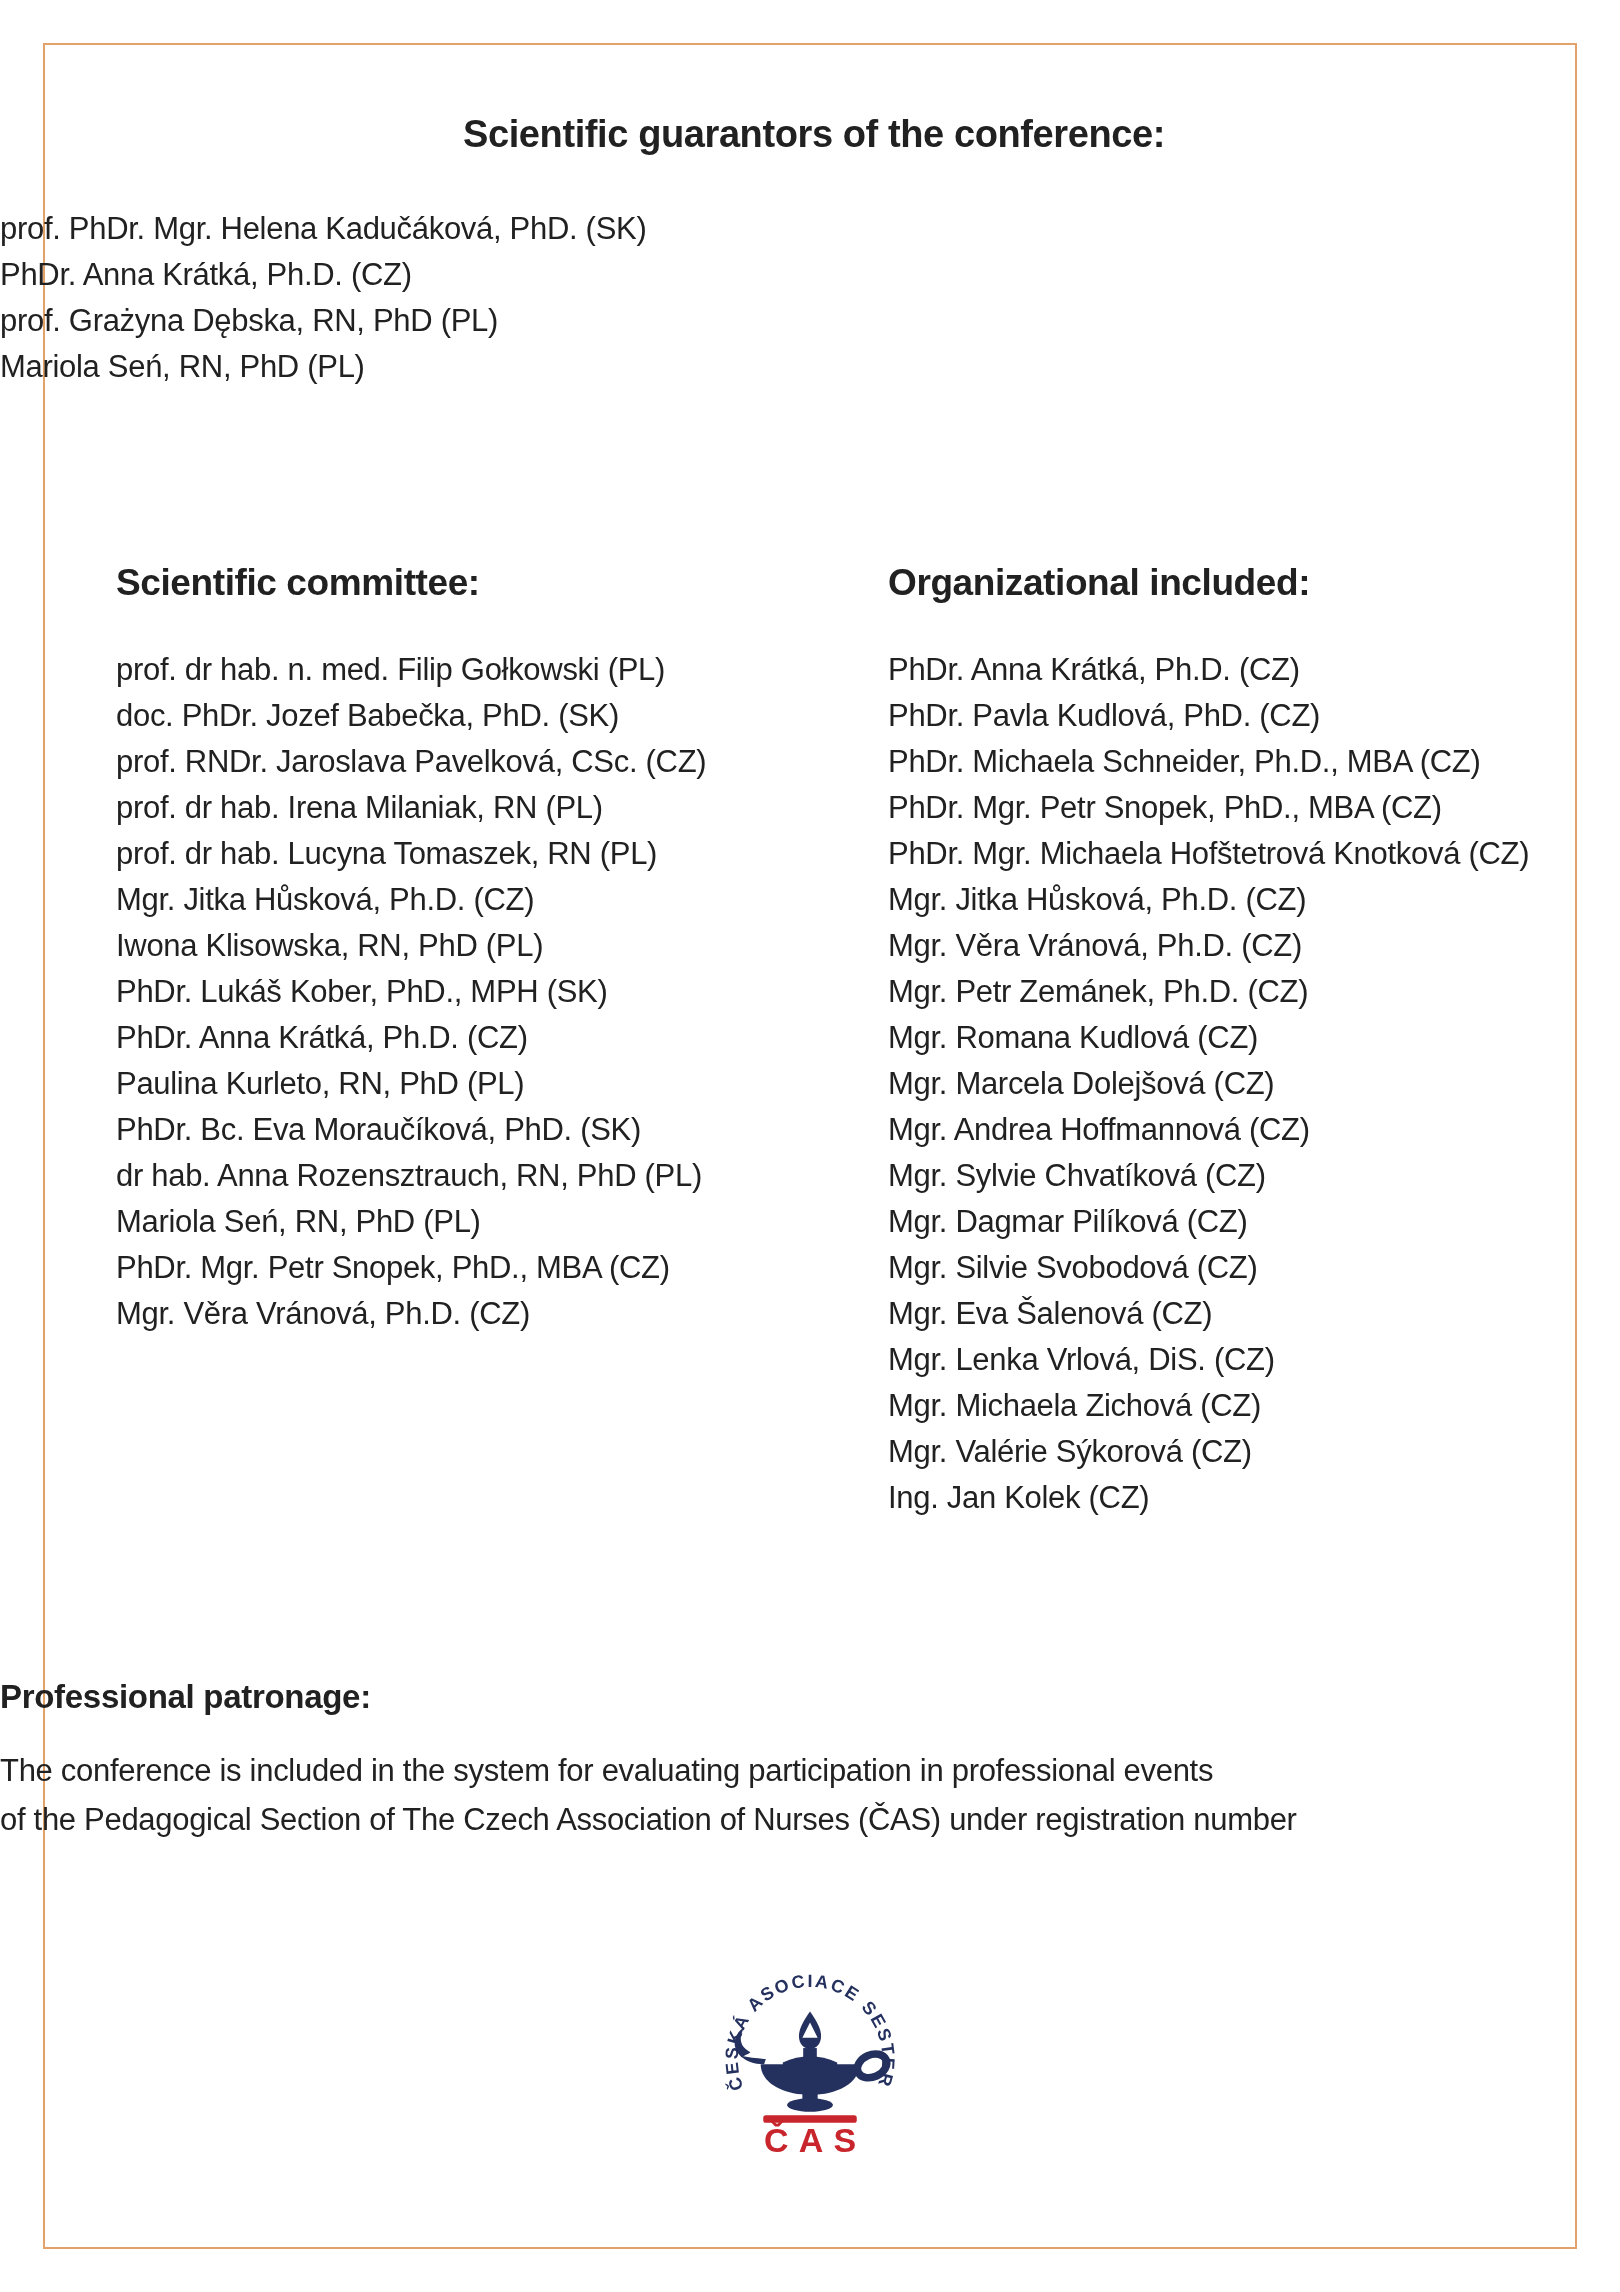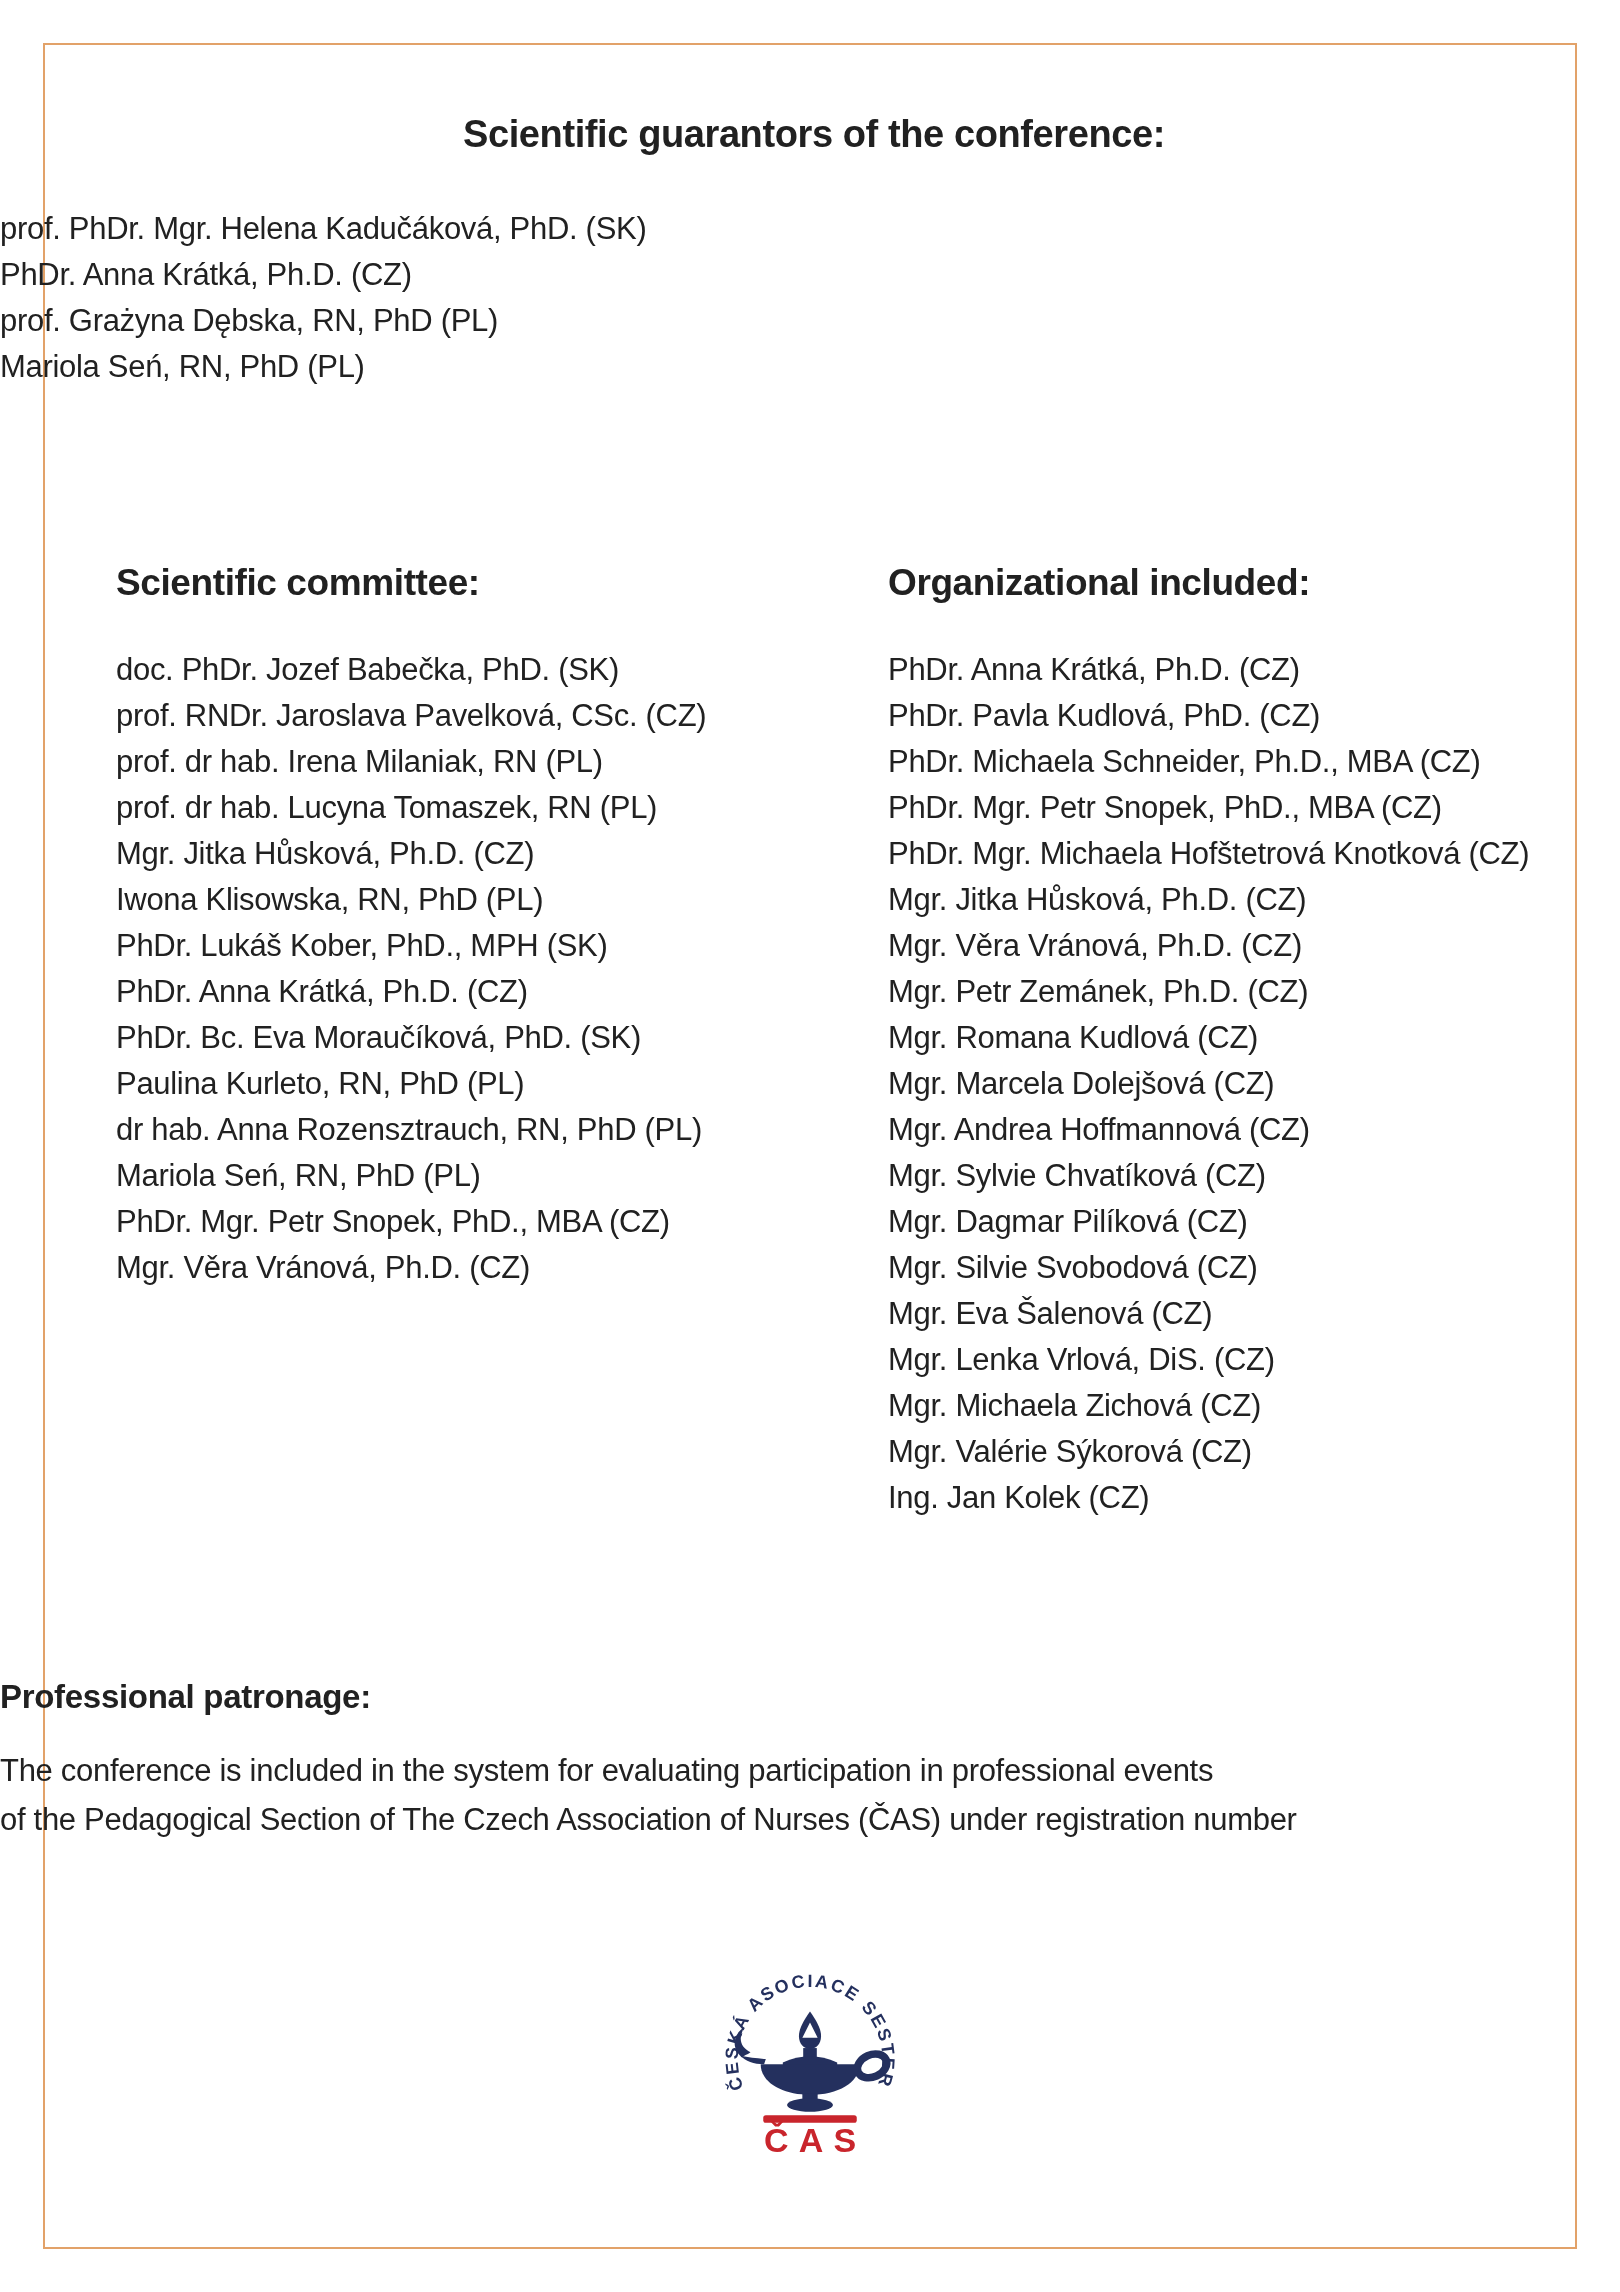--- a/index.html
+++ b/index.html
@@ -76,30 +76,31 @@
   <div class="guarantors">
     <div>prof. PhDr. Mgr. Helena Kadučáková, PhD. (SK)</div>
     <div>PhDr. Anna Krátká, Ph.D. (CZ)</div>
     <div>prof. Grażyna Dębska, RN, PhD (PL)</div>
     <div>Mariola Seń, RN, PhD (PL)</div>
   </div>
 
   <div class="col left">
     <h2 class="col-heading">Scientific committee:</h2>
     <ul class="member-list">
+      <li>prof. dr hab. n. med. Filip Gołkowski (PL)</li>
       <li>doc. PhDr. Jozef Babečka, PhD. (SK)</li>
       <li>prof. RNDr. Jaroslava Pavelková, CSc. (CZ)</li>
       <li>prof. dr hab. Irena Milaniak, RN (PL)</li>
       <li>prof. dr hab. Lucyna Tomaszek, RN (PL)</li>
       <li>Mgr. Jitka Hůsková, Ph.D. (CZ)</li>
       <li>Iwona Klisowska, RN, PhD (PL)</li>
       <li>PhDr. Lukáš Kober, PhD., MPH (SK)</li>
       <li>PhDr. Anna Krátká, Ph.D. (CZ)</li>
+      <li>Paulina Kurleto, RN, PhD (PL)</li>
       <li>PhDr. Bc. Eva Moraučíková, PhD. (SK)</li>
-      <li>Paulina Kurleto, RN, PhD (PL)</li>
       <li>dr hab. Anna Rozensztrauch, RN, PhD (PL)</li>
       <li>Mariola Seń, RN, PhD (PL)</li>
       <li>PhDr. Mgr. Petr Snopek, PhD., MBA (CZ)</li>
       <li>Mgr. Věra Vránová, Ph.D. (CZ)</li>
     </ul>
   </div>
 
   <div class="col right">
     <h2 class="col-heading">Organizational included:</h2>
     <ul class="member-list">

